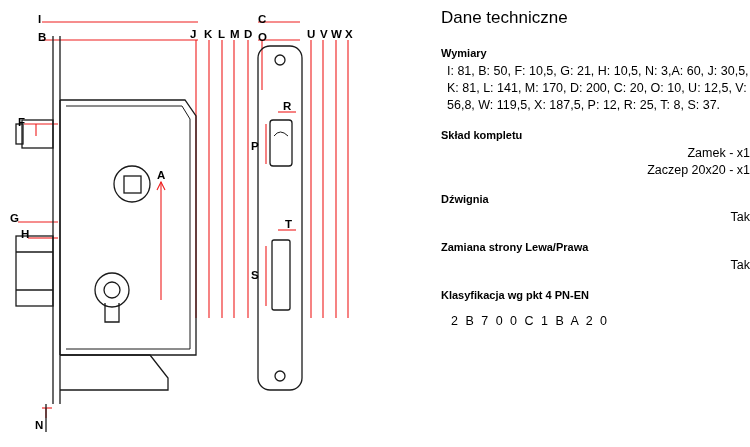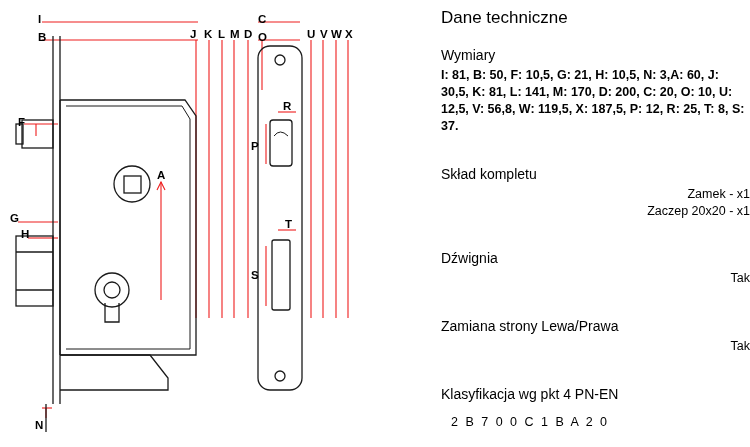--- a/index.html
+++ b/index.html
@@ -37,40 +37,40 @@
     height: 325px;
     padding-top: 8px;
   }
   #specs h1 {
     font-size: 17px;
     font-weight: normal;
     margin: 0 0 18px 0;
     line-height: 1.2;
   }
   .sec-head {
-    font-size: 14px;
-    font-weight: normal;
-    margin: 16px 0 2px 0;
+    font-size: 11px;
+    font-weight: bold;
+    margin: 0 0 2px 0;
     line-height: 1.35;
   }
   .sec-body {
     font-size: 12.5px;
     margin: 0;
     line-height: 1.35;
     text-align: right;
   }
   .sec-body.dims { text-align: left; }
   .gap { height: 14px; }
   .code {
     font-size: 12.5px;
     letter-spacing: 2px;
     line-height: 1.35;
     margin: 10px;
   }
-  .b { font-weight: bold; }
+  .b { font-weight: normal; margin-left: 6px; }
 </style>
 </head>
 <body>
 
 <div id="wrap">
 
   <div id="drawing">
     <svg width="420" height="447" viewBox="0 0 420 447">
 
       <g stroke="#ee1c1c" stroke-width="1.1" fill="none">

